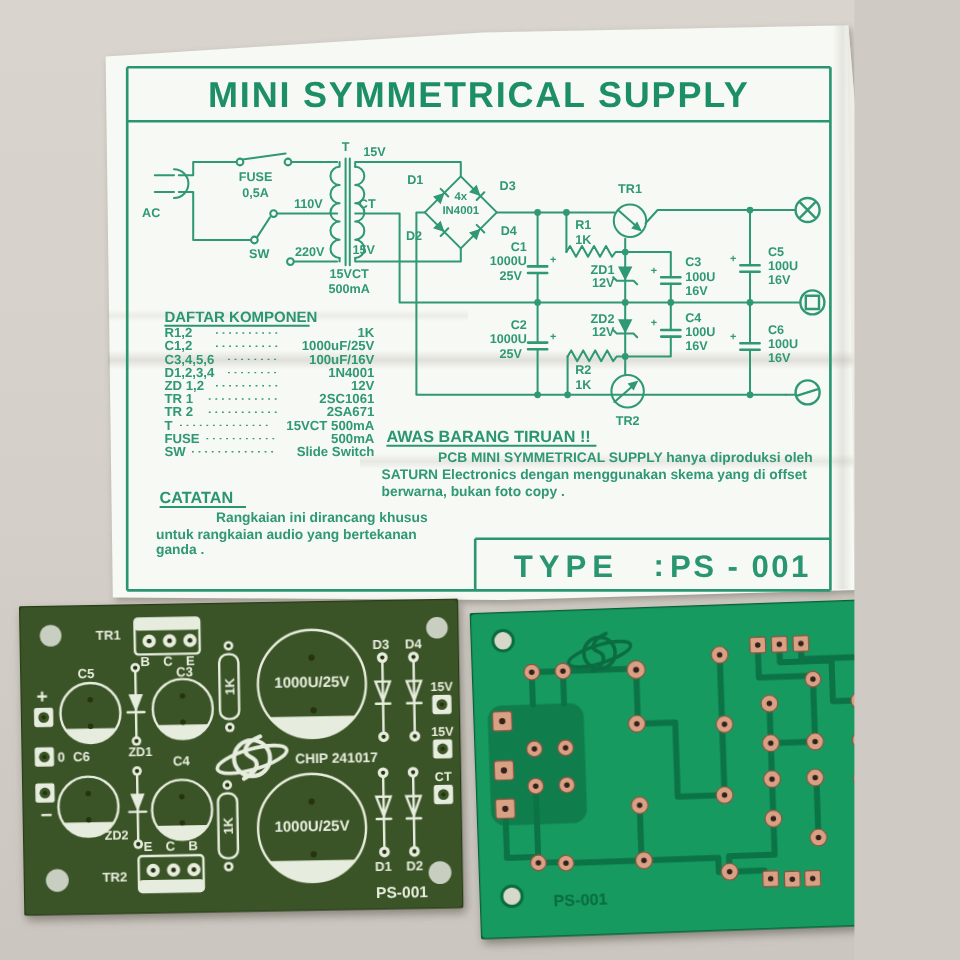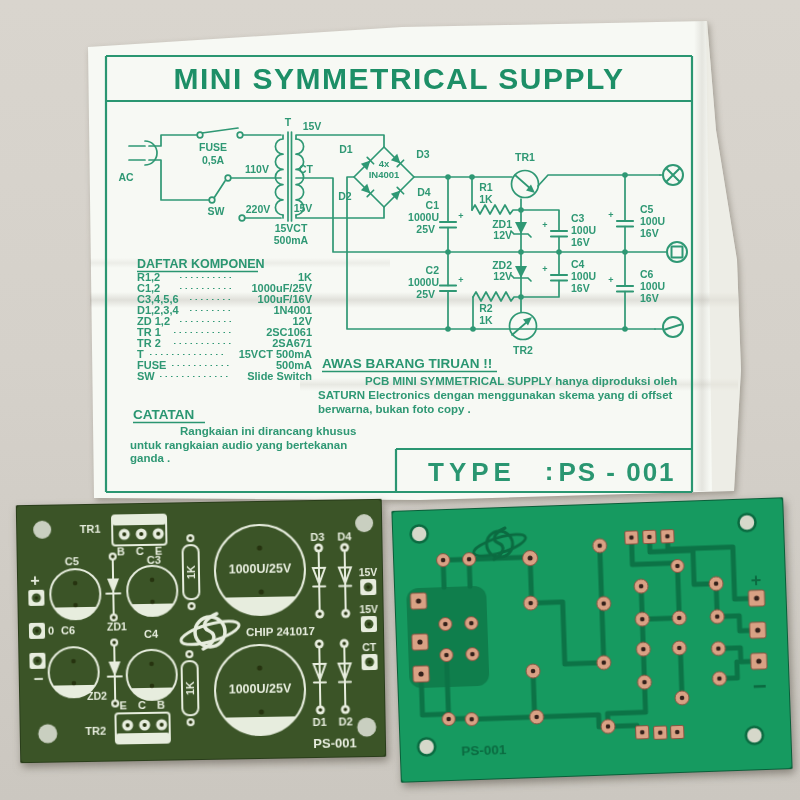--- a/index.html
+++ b/index.html
@@ -1,16 +1,16 @@
 <!DOCTYPE html>
 <html><head>
 <meta charset="utf-8">
 <style>
   html,body{margin:0;padding:0;background:#cfcbc4;}
-  #scene{position:relative;width:800px;height:800px;overflow:hidden;
+  #scene{position:relative;width:712px;height:800px;overflow:hidden;
          background:linear-gradient(180deg,#d9d5ce 0%,#d5d1ca 45%,#cbc7c0 100%);
          font-family:"Liberation Sans",sans-serif;}
   svg{position:absolute;display:block;}
   #paper-svg{left:0;top:0;filter:drop-shadow(2px 3px 3px rgba(95,88,76,.45));}
   #pcb-front-svg{left:18px;top:502px;transform:rotate(-1deg);filter:drop-shadow(2px 4px 4px rgba(70,64,52,.5));}
   #pcb-back-svg{left:396px;top:504px;transform:rotate(-2deg);filter:drop-shadow(2px 4px 4px rgba(70,64,52,.5));}
   text{font-family:"Liberation Sans",sans-serif;}
   .gtxt{fill:#2f9874;font-weight:600;}
   .ghead{fill:#2a9671;font-weight:700;}
   .wire{stroke:#2f9874;stroke-width:1.7;fill:none;stroke-linecap:round;stroke-linejoin:round;}

